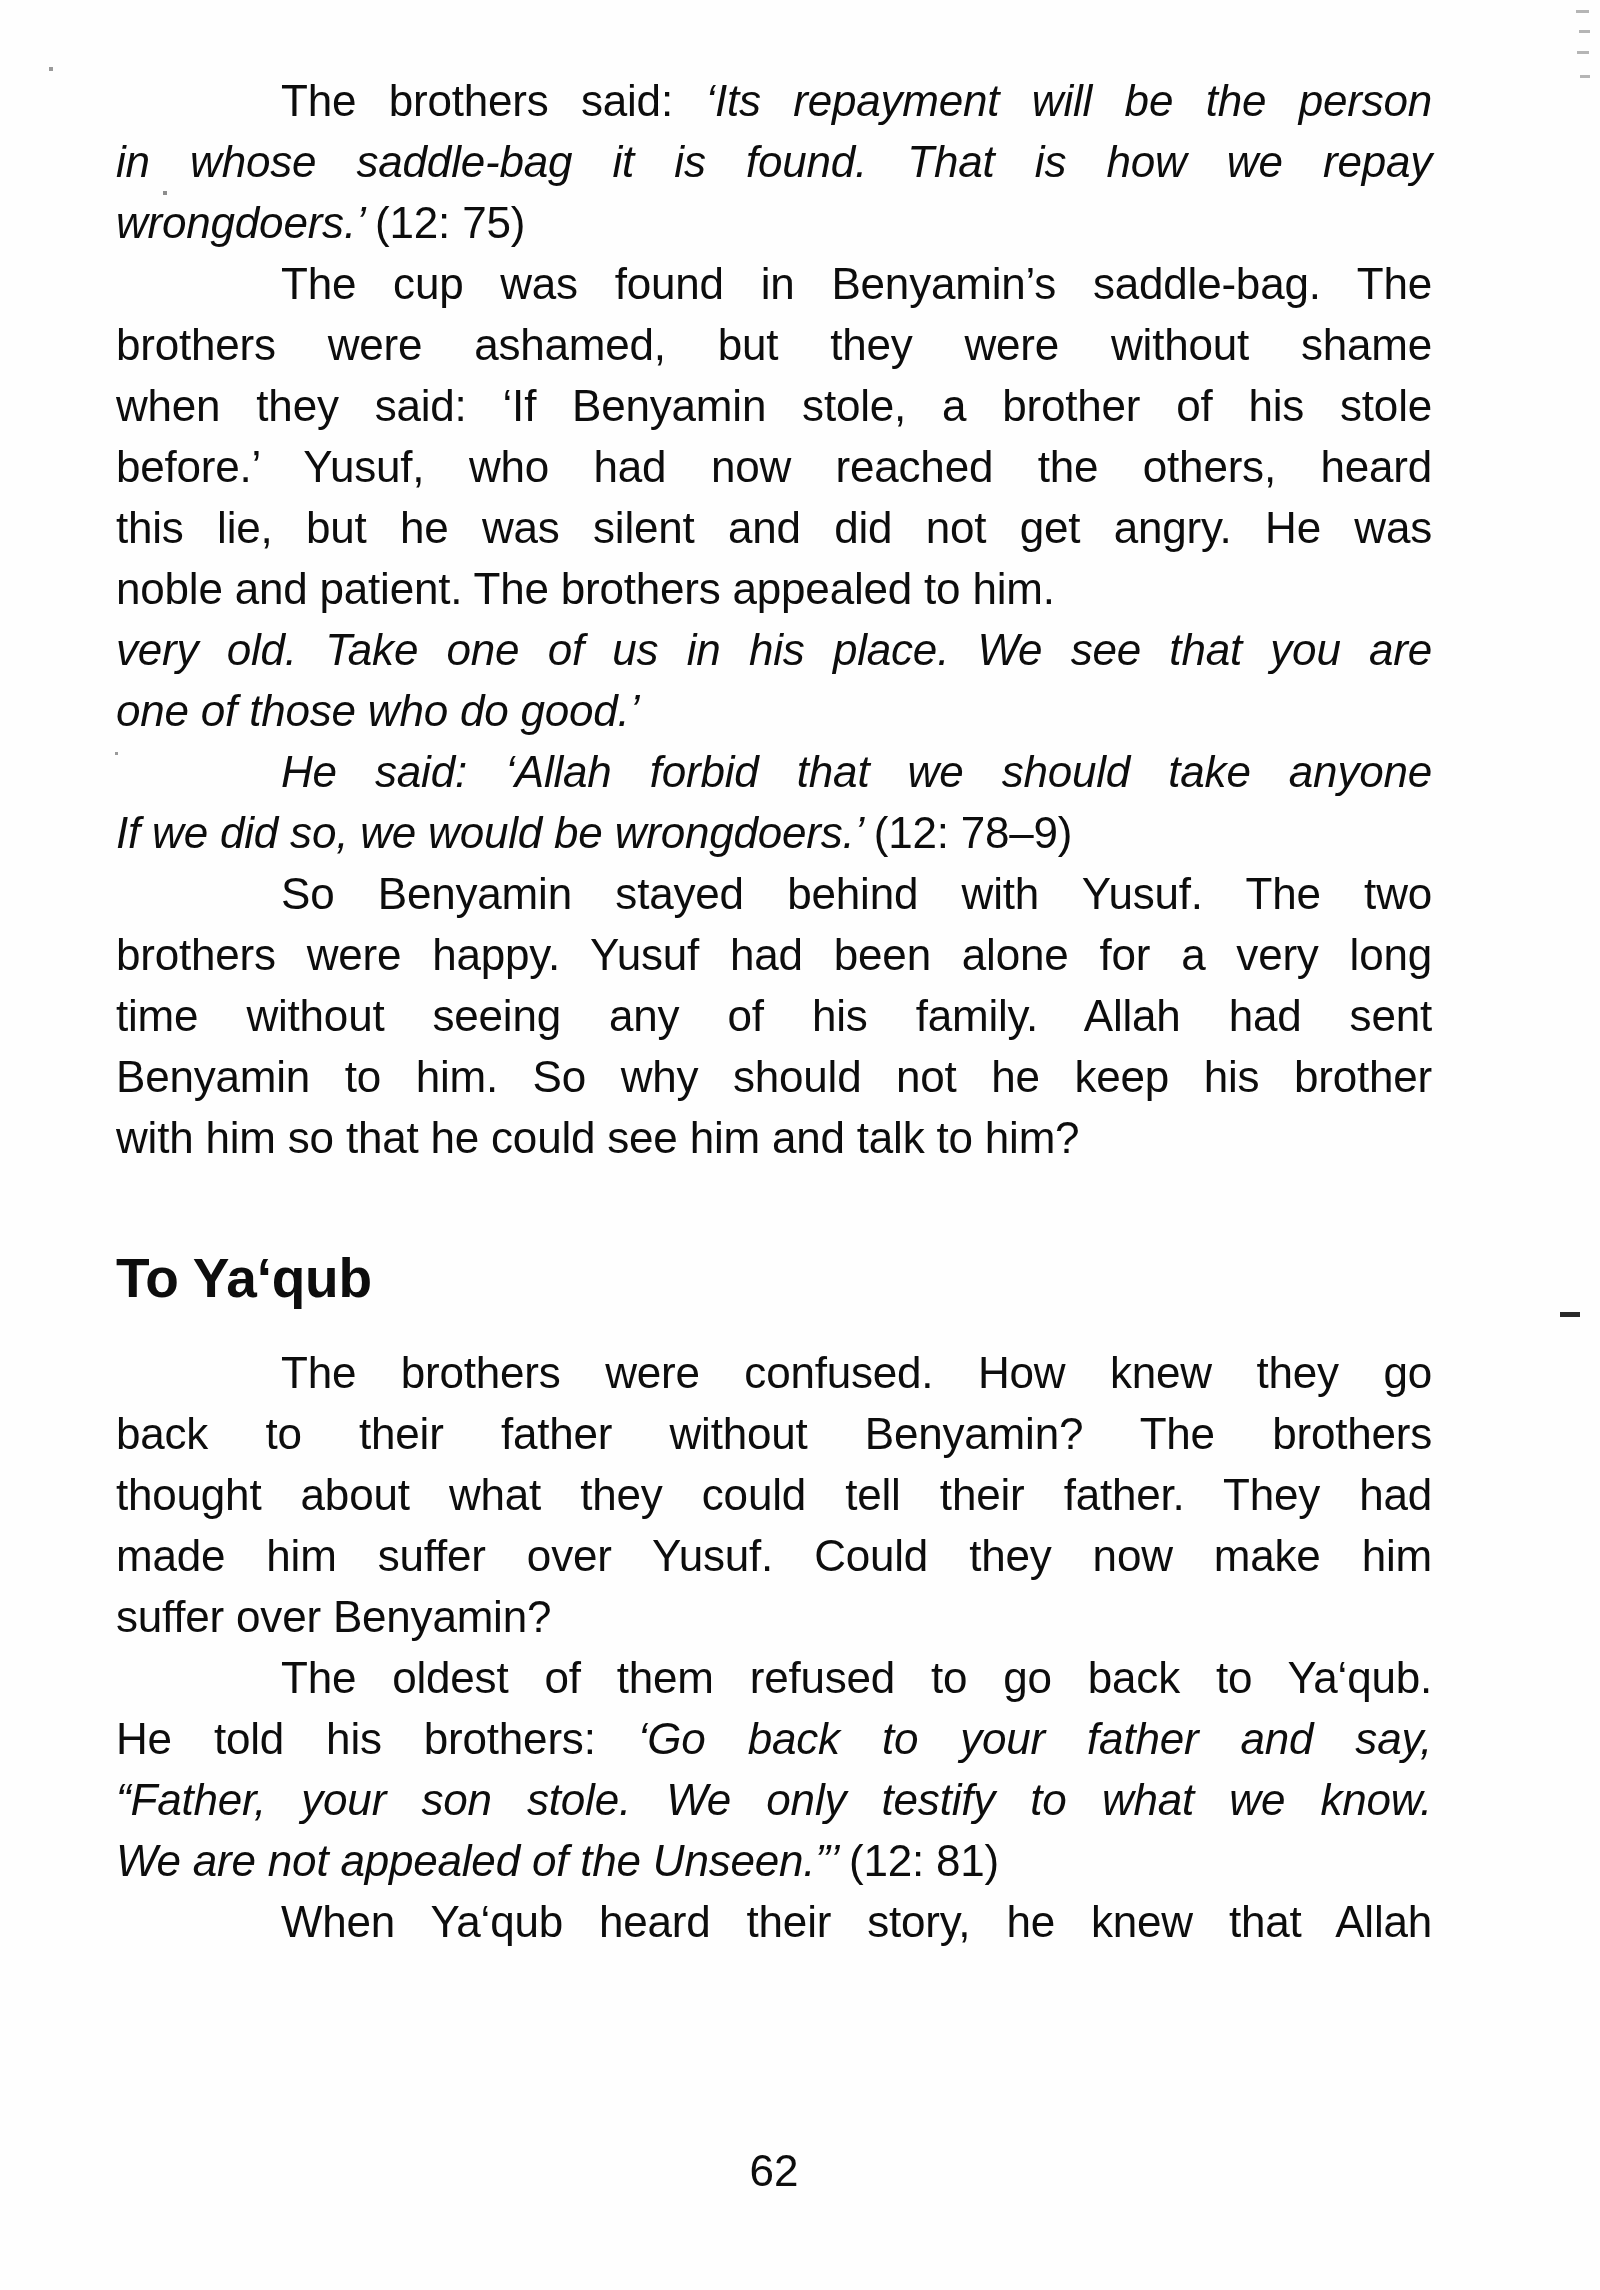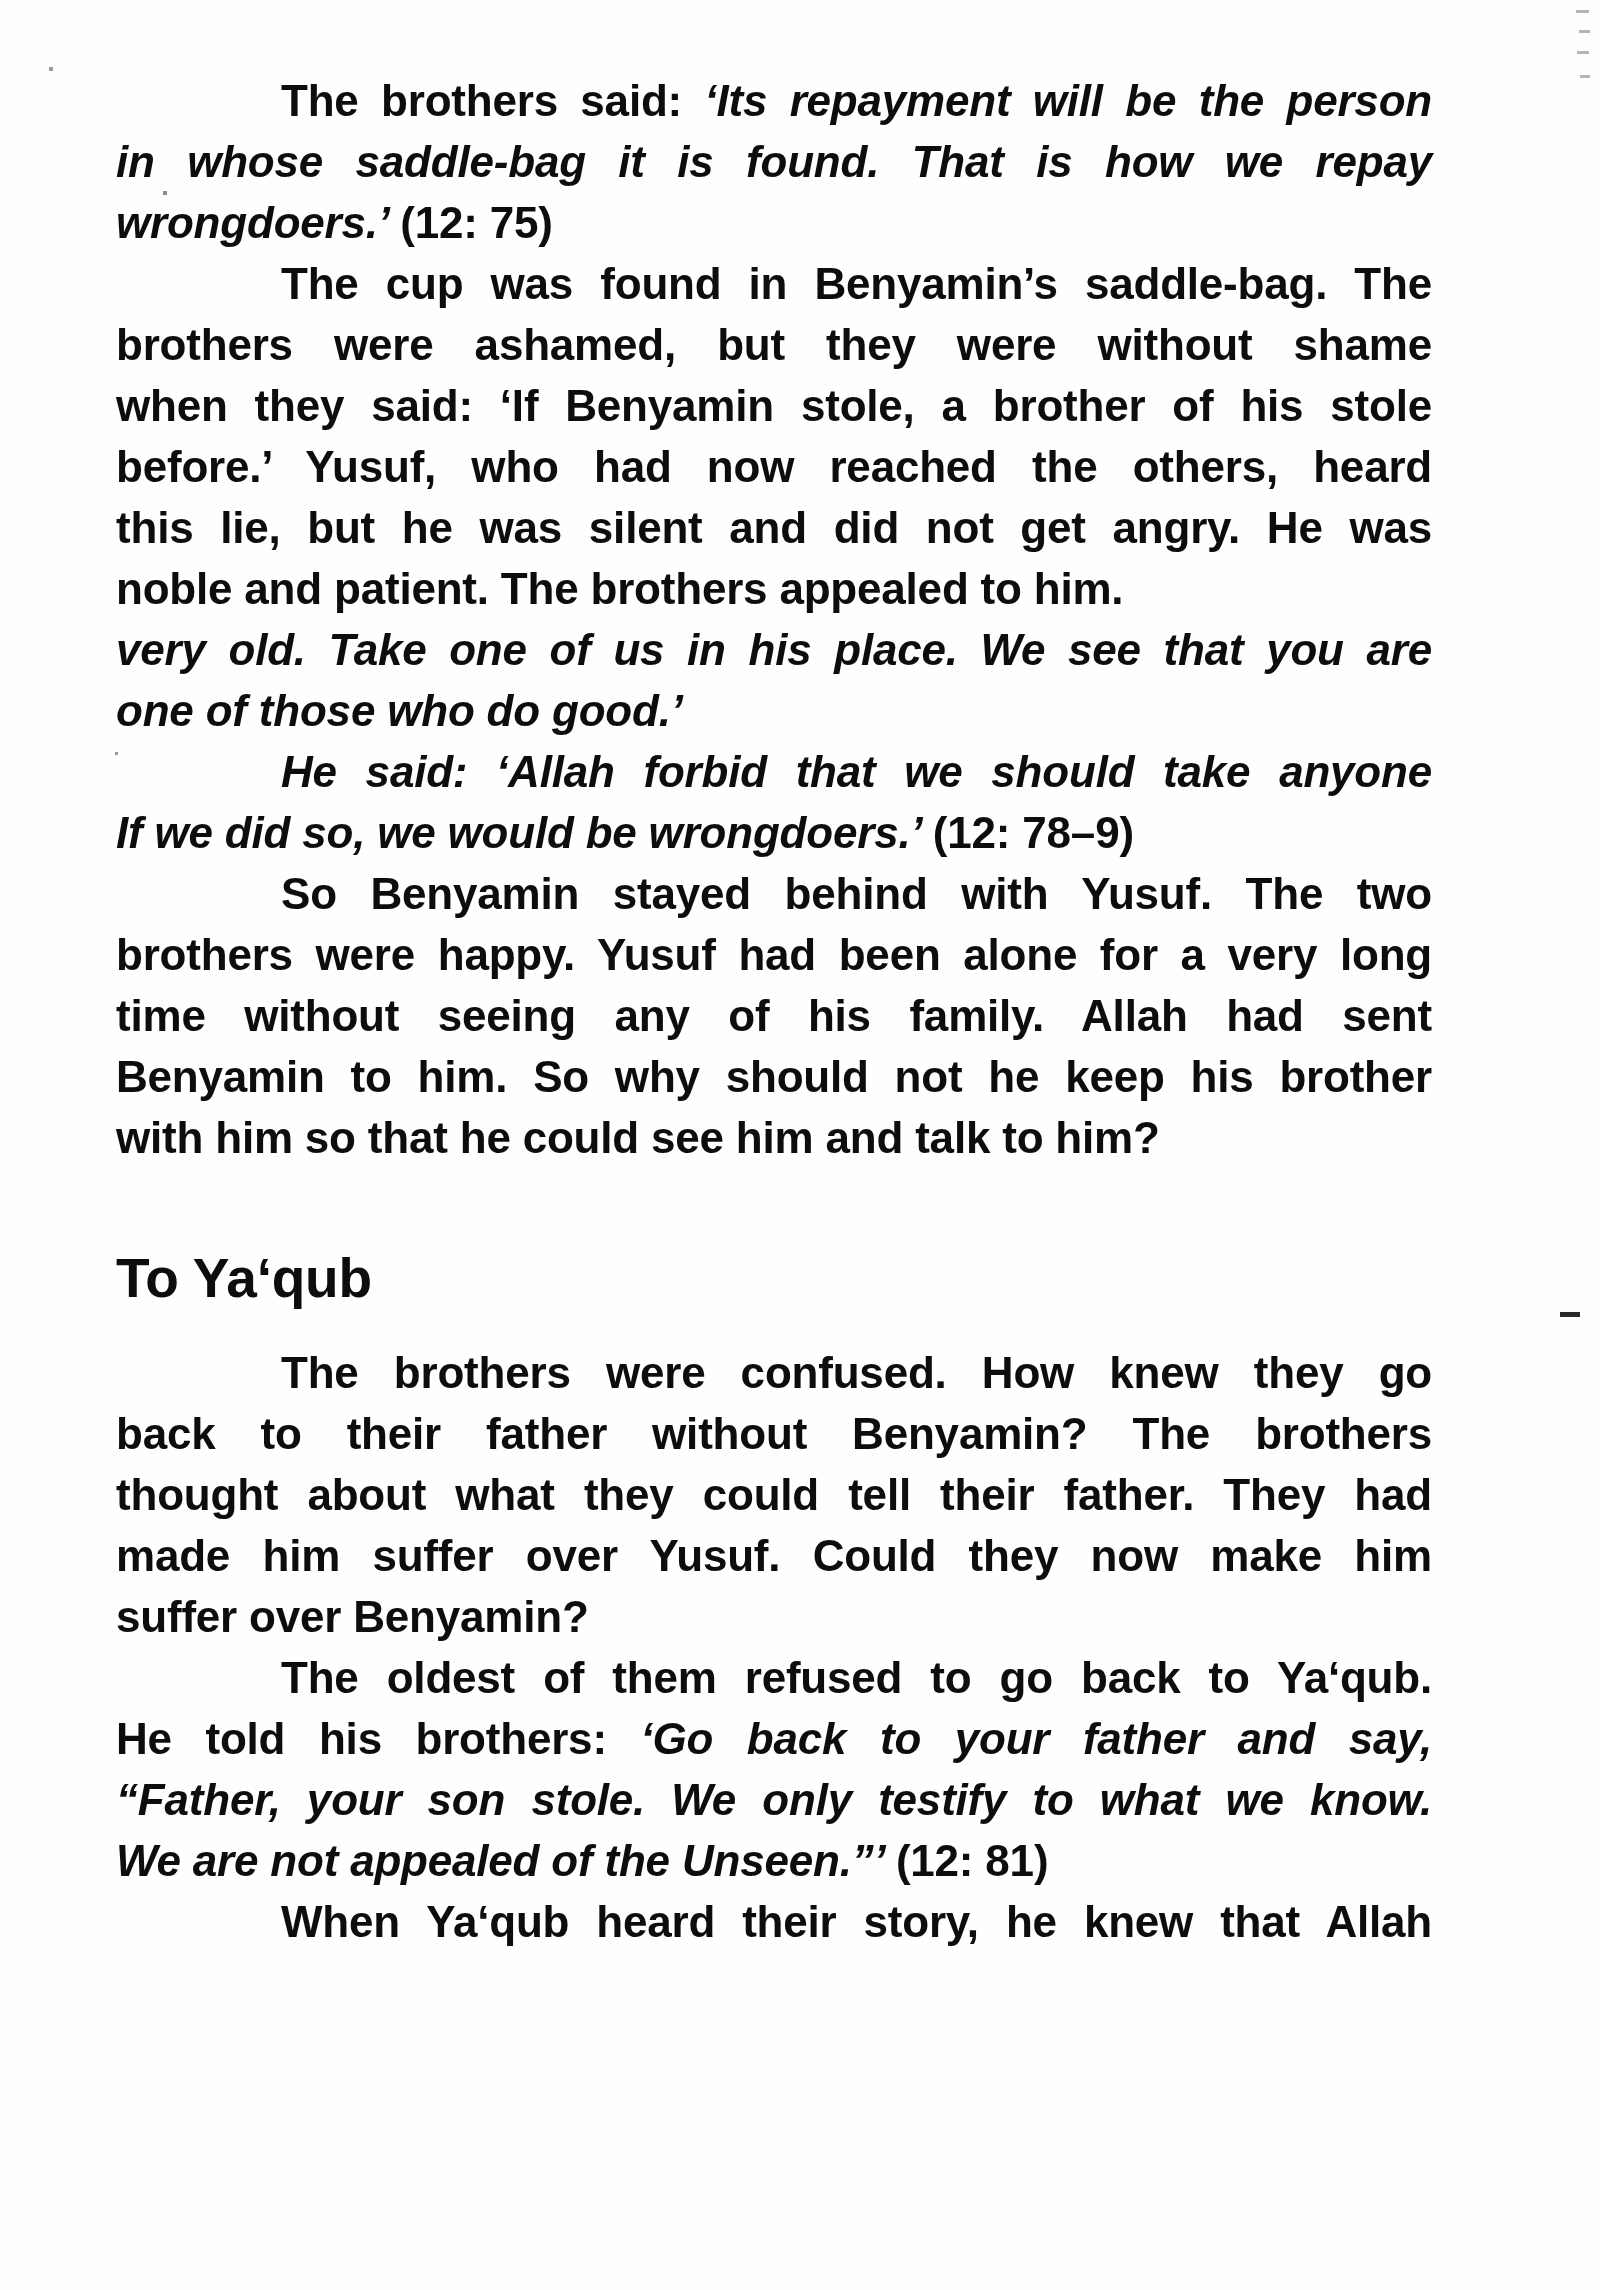--- a/index.html
+++ b/index.html
@@ -30,21 +30,21 @@
     letter-spacing: -0.2px;
     text-align: left;
   }
   .line.justify {
     text-align: justify;
     text-align-last: justify;
   }
   .line.indent {
     padding-left: 165px;
   }
-  .seg { font-style: normal; font-weight: bold; }
+  .seg { font-style: normal; }
   .seg.it { font-style: italic; }
   .heading {
     font-size: 55px;
     font-weight: bold;
     line-height: 61px;
     height: 61px;
     margin-top: 80px;
     margin-bottom: 32.5px;
     letter-spacing: -0.2px;
   }
@@ -96,20 +96,21 @@
       <div class="line justify"><span class="seg">back to their father without Benyamin? The brothers</span></div>
       <div class="line justify"><span class="seg">thought about what they could tell their father. They had</span></div>
       <div class="line justify"><span class="seg">made him suffer over Yusuf. Could they now make him</span></div>
       <div class="line"><span class="seg">suffer over Benyamin?</span></div>
       <div class="line indent justify"><span class="seg">The oldest of them refused to go back to Ya‘qub.</span></div>
       <div class="line justify"><span class="seg">He told his brothers: </span><span class="seg it">‘Go back to your father and say,</span></div>
       <div class="line justify"><span class="seg it">“Father, your son stole. We only testify to what we know.</span></div>
       <div class="line"><span class="seg it">We are not appealed of the Unseen.”’ </span><span class="seg">(12: 81)</span></div>
       <div class="line indent justify"><span class="seg">When Ya‘qub heard their story, he knew that Allah</span></div>
     </div>
+  <div class="page-number">62</div>
   <div class="artifact a1"></div>
   <div class="artifact a2"></div>
   <div class="artifact a3"></div>
   <div class="artifact a4"></div>
   <div class="artifact a5"></div>
   <div class="artifact a6"></div>
   <div class="artifact a7"></div>
   <div class="artifact a8"></div>
 </div>
 

